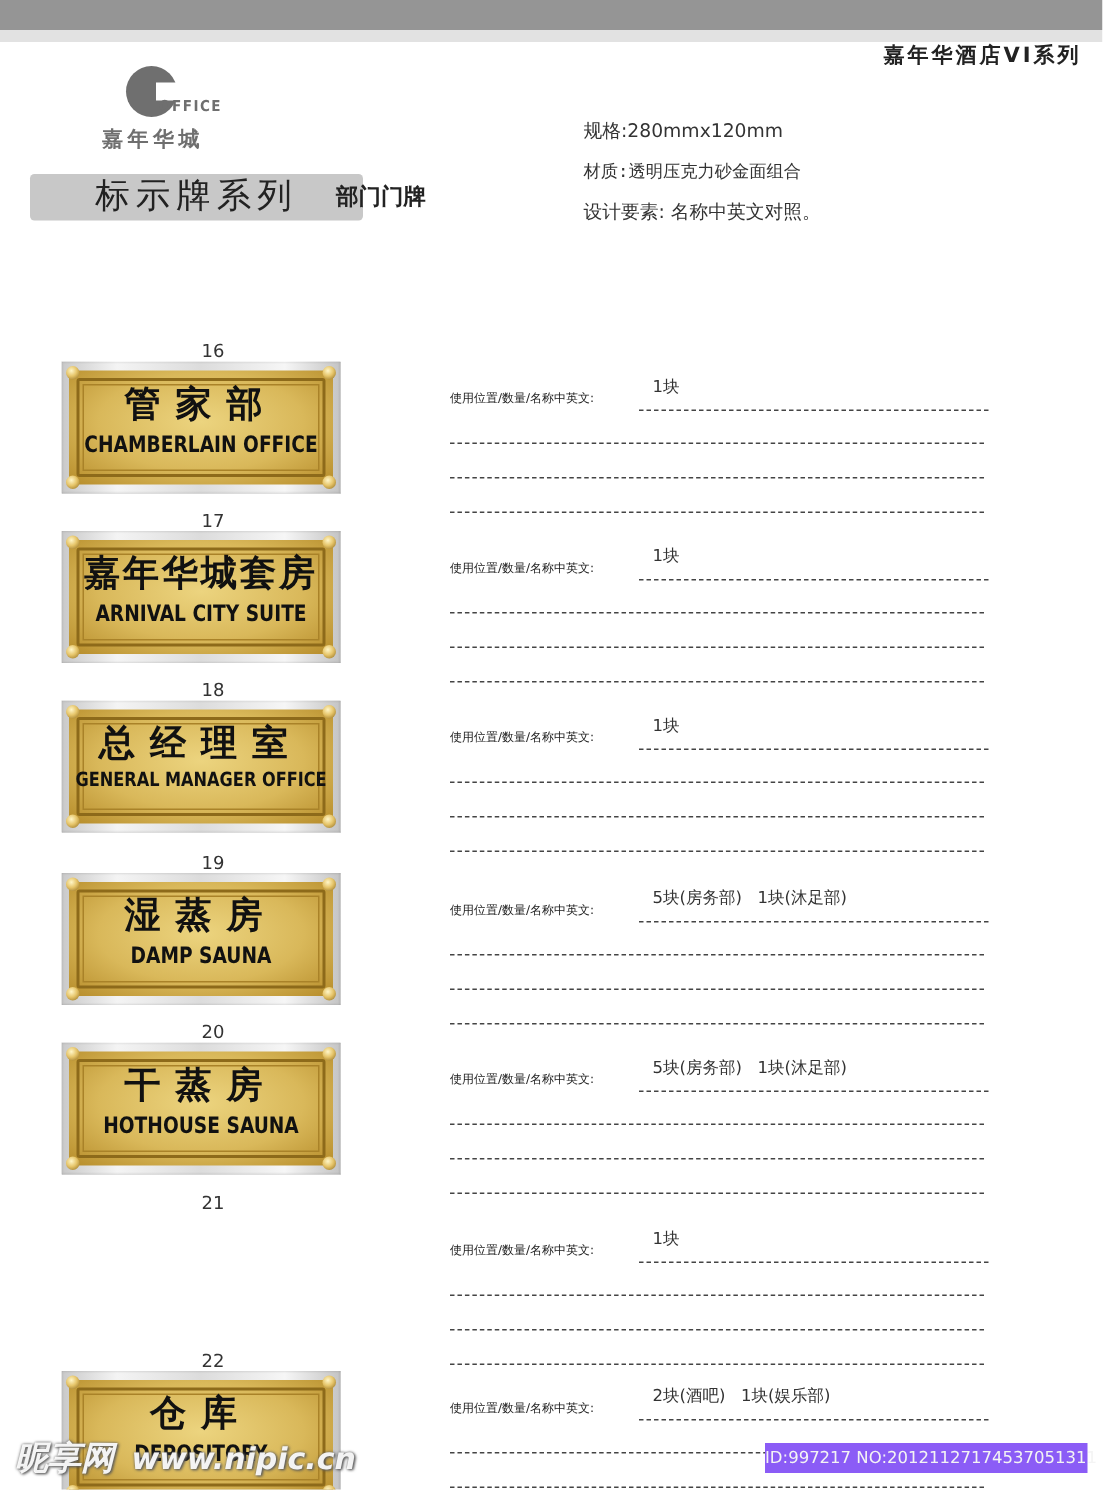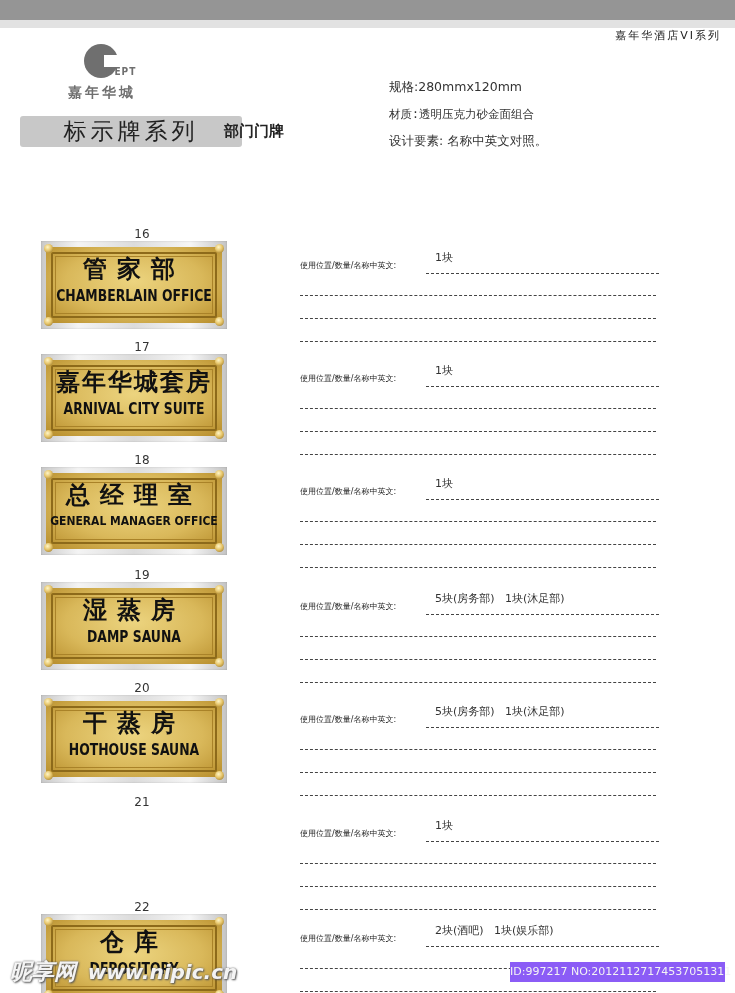--- a/index.html
+++ b/index.html
@@ -3,21 +3,21 @@
   <meta charset="utf-8">
   <style>
     html, body { margin: 0; padding: 0; }
     body {
       width: 735px; height: 993px; position: relative; overflow: hidden;
       background: #ffffff; font-family: "DejaVu Sans", sans-serif; color: #222;
     }
     .topbar { position: absolute; left: 0; top: 0; width: 735px; height: 20px; background: #959595; }
     .topbar2 { position: absolute; left: 0; top: 20px; width: 735px; height: 8px; background: #e2e2e2; }
     .series-title {
-      position: absolute; right: 14px; top: 28px; font-size: 11px; font-weight: normal;
+      position: absolute; right: 14px; top: 28px; font-size: 14px; font-weight: bold;
       letter-spacing: 2px; color: #222; text-align: right;
     }
     .logo { position: absolute; left: 66px; top: 42px; width: 100px; height: 64px; }
     .logo-c {
       position: absolute; left: 18px; top: 2px; width: 34px; height: 34px; border-radius: 50%;
       background: #6f6f6f;
     }
     .logo-c::after {
       content: ""; position: absolute; left: 20px; top: 11px; width: 16px; height: 12px; background: #fff;
     }
@@ -101,21 +101,21 @@
   </style>
 </head>
 <body>
 
 <div class="topbar"></div>
 <div class="topbar2"></div>
 <div class="series-title">嘉年华酒店VI系列</div>
 
 <div class="logo">
   <div class="logo-c"></div>
-  <div class="logo-hotel">DEPT</div>
+  <div class="logo-hotel">OFFICE</div>
   <div class="logo-cn">嘉年华城</div>
 </div>
 
 <div class="cat-box">标示牌系列</div>
 <div class="cat-sub">部门门牌</div>
 
 <div class="specs">
   <div>规格:280mmx120mm</div>
   <div>材质:透明压克力砂金面组合</div>
   <div>设计要素: 名称中英文对照。</div>

